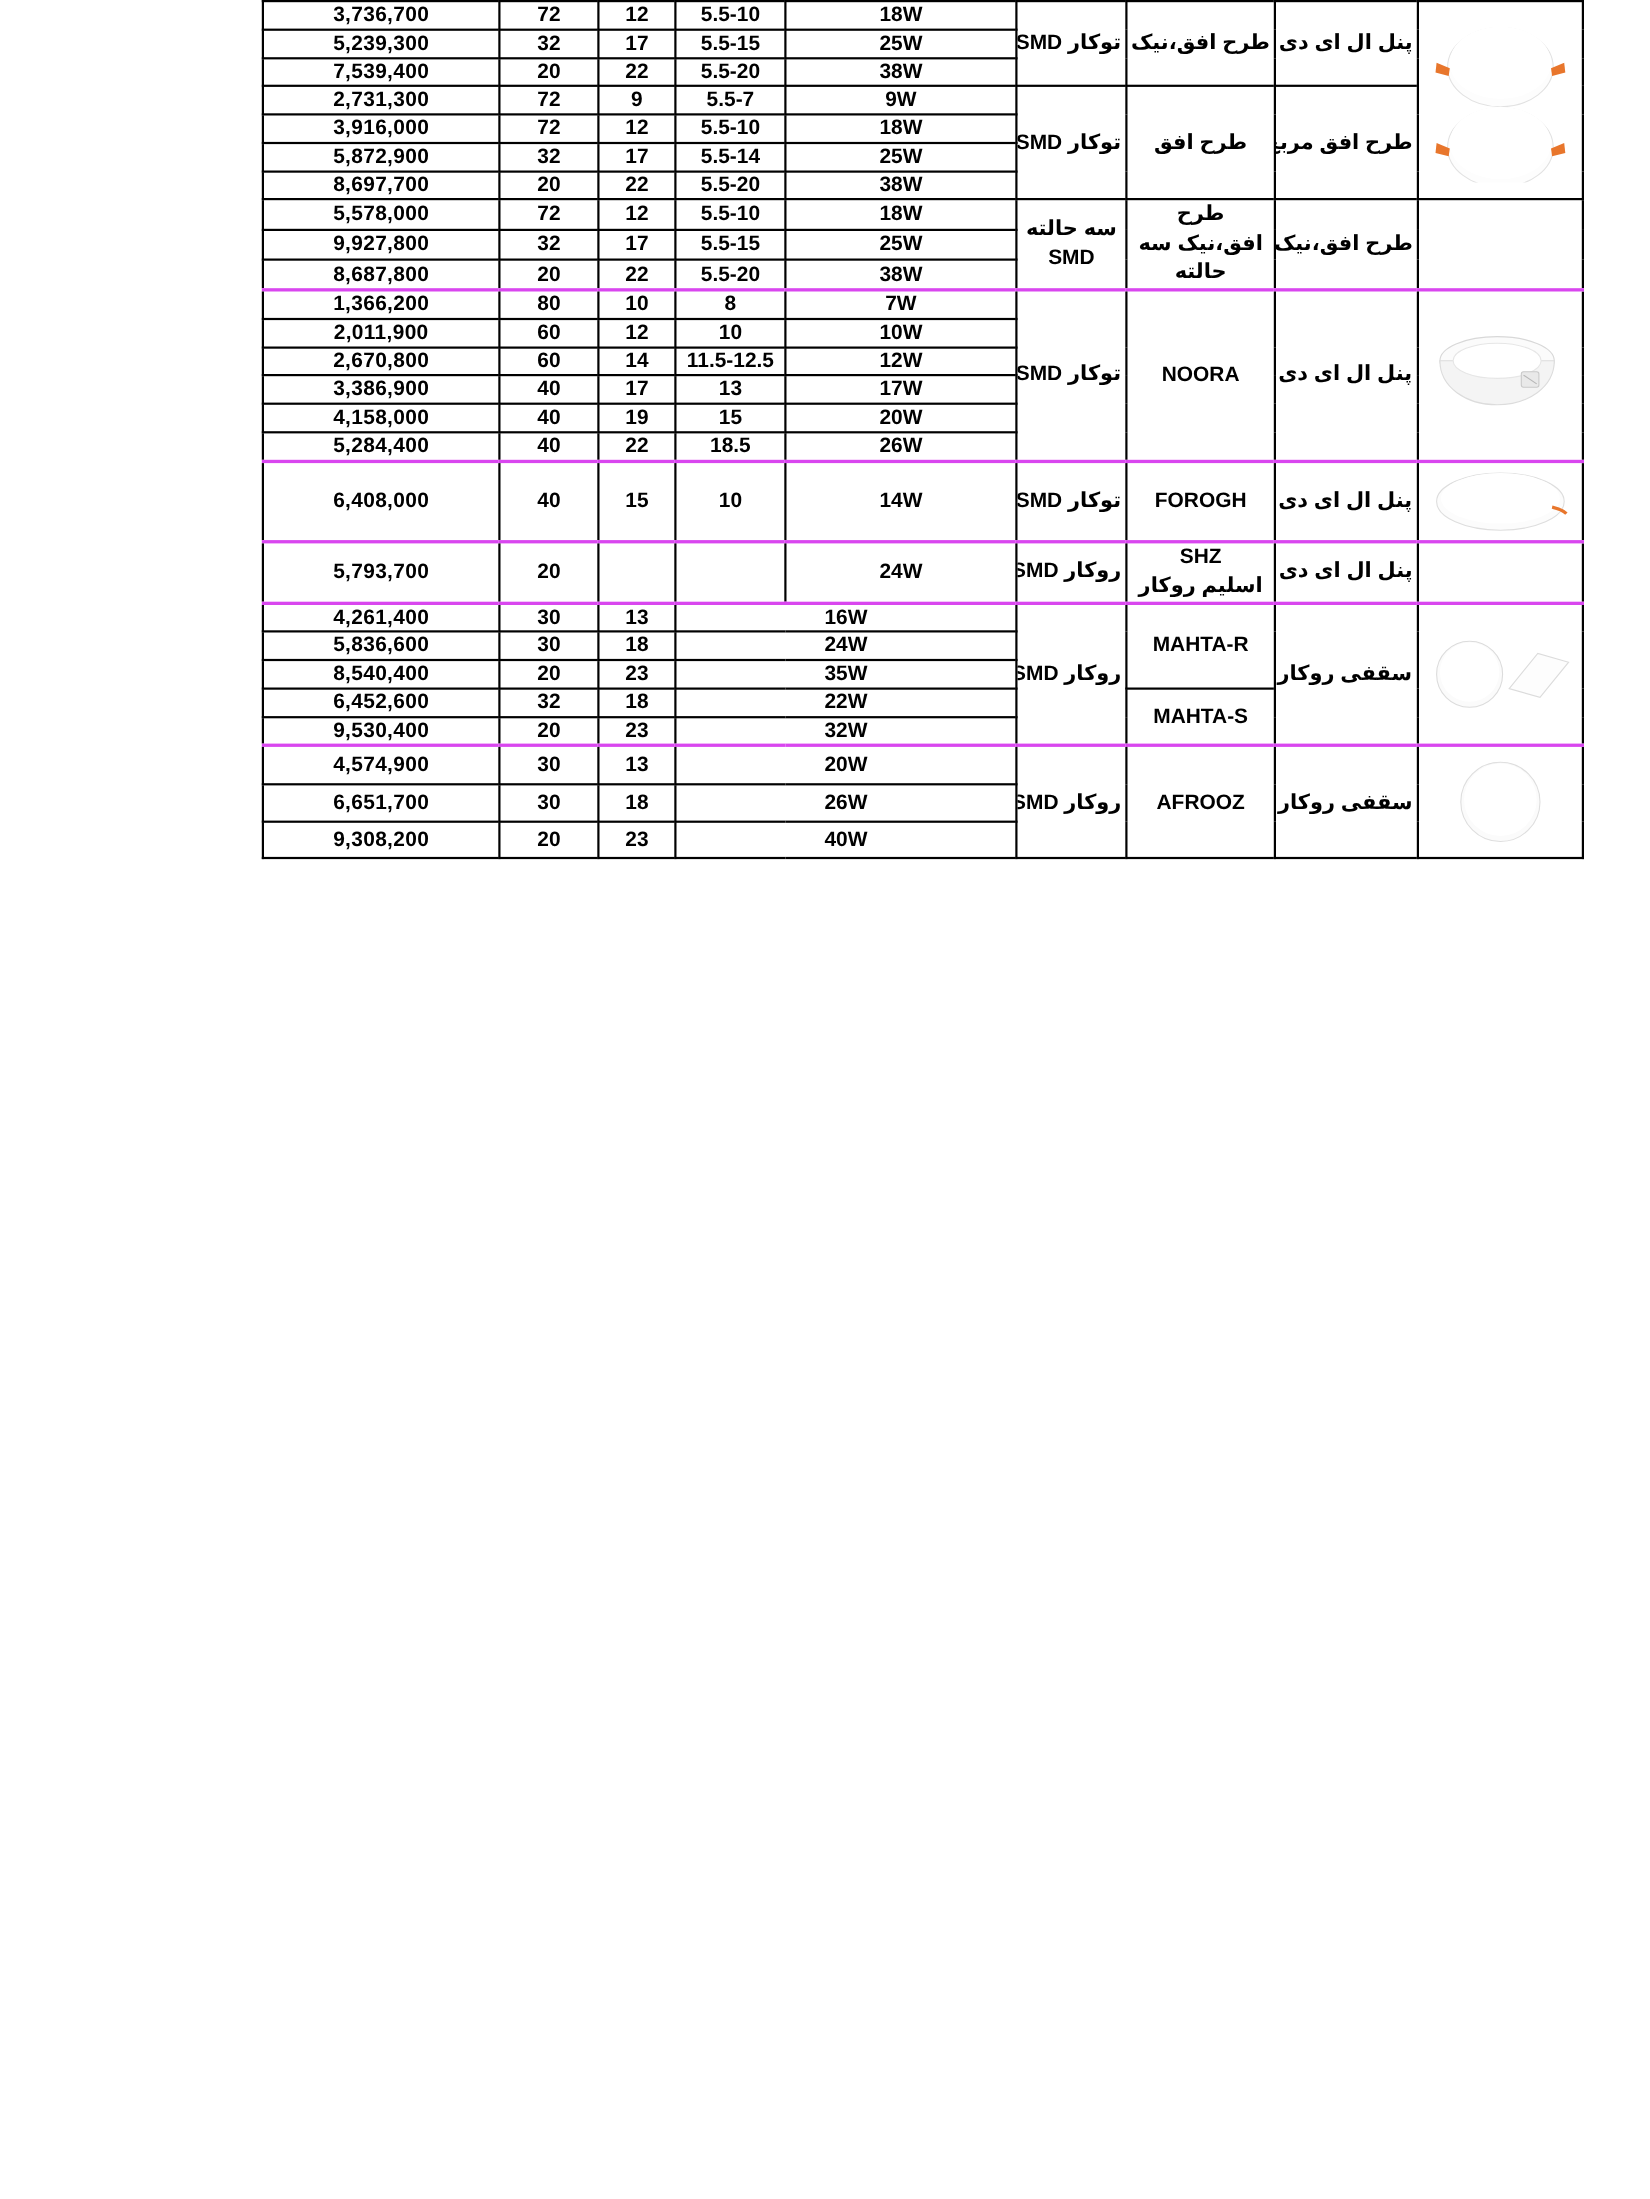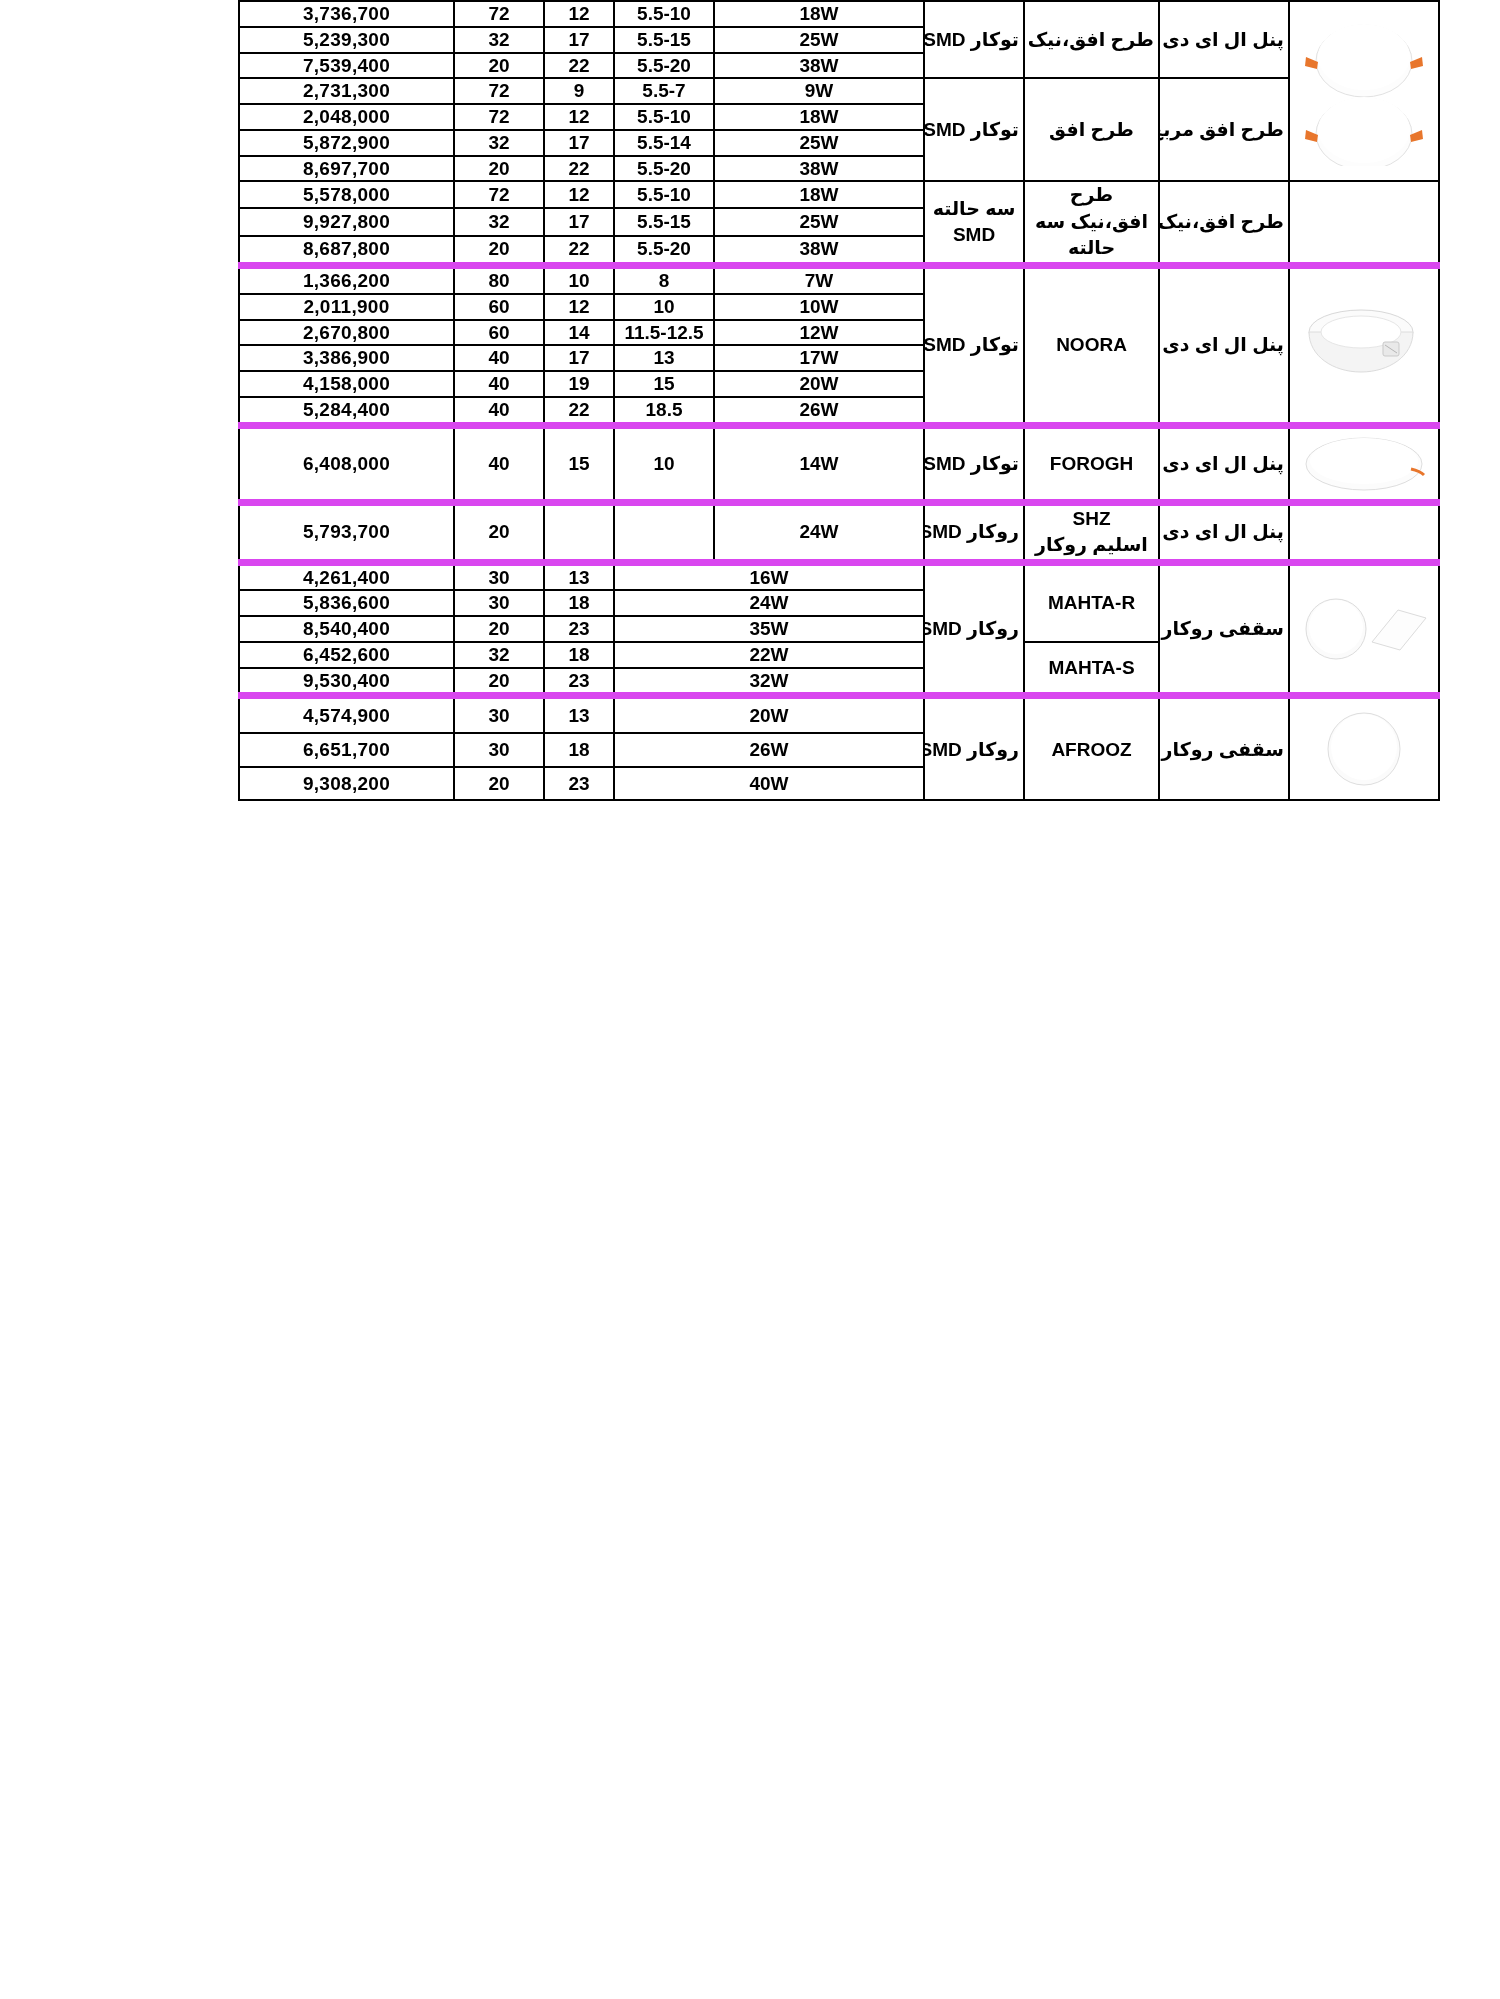--- a/index.html
+++ b/index.html
@@ -70,21 +70,21 @@
   td.type.multi, td.brand.multi {
     white-space: normal;
     line-height: 1.4;
   }
   td.image {
     background: #ffffff;
     padding: 0;
   }
   
   tr.grp-top > td {
-    border-top: 7px solid #d946ef;
+    border-top: 3px solid #d946ef;
   }
   
   .imgwrap {
     width: 100%;
     height: 100%;
     display: flex;
     align-items: center;
     justify-content: center;
   }
   svg.prod { display:block; }
@@ -154,21 +154,21 @@
         <td class="dim">5.5-7</td>
         <td class="qty">9</td>
         <td class="ctn">72</td>
         <td class="price">2,731,300</td>
       </tr>
       <tr>
         <td class="watt">18W</td>
         <td class="dim">5.5-10</td>
         <td class="qty">12</td>
         <td class="ctn">72</td>
-        <td class="price">2,048,000</td>
+        <td class="price">3,916,000</td>
       </tr>
       <tr>
         <td class="watt">25W</td>
         <td class="dim">5.5-14</td>
         <td class="qty">17</td>
         <td class="ctn">32</td>
         <td class="price">5,872,900</td>
       </tr>
       <tr>
         <td class="watt">38W</td>

